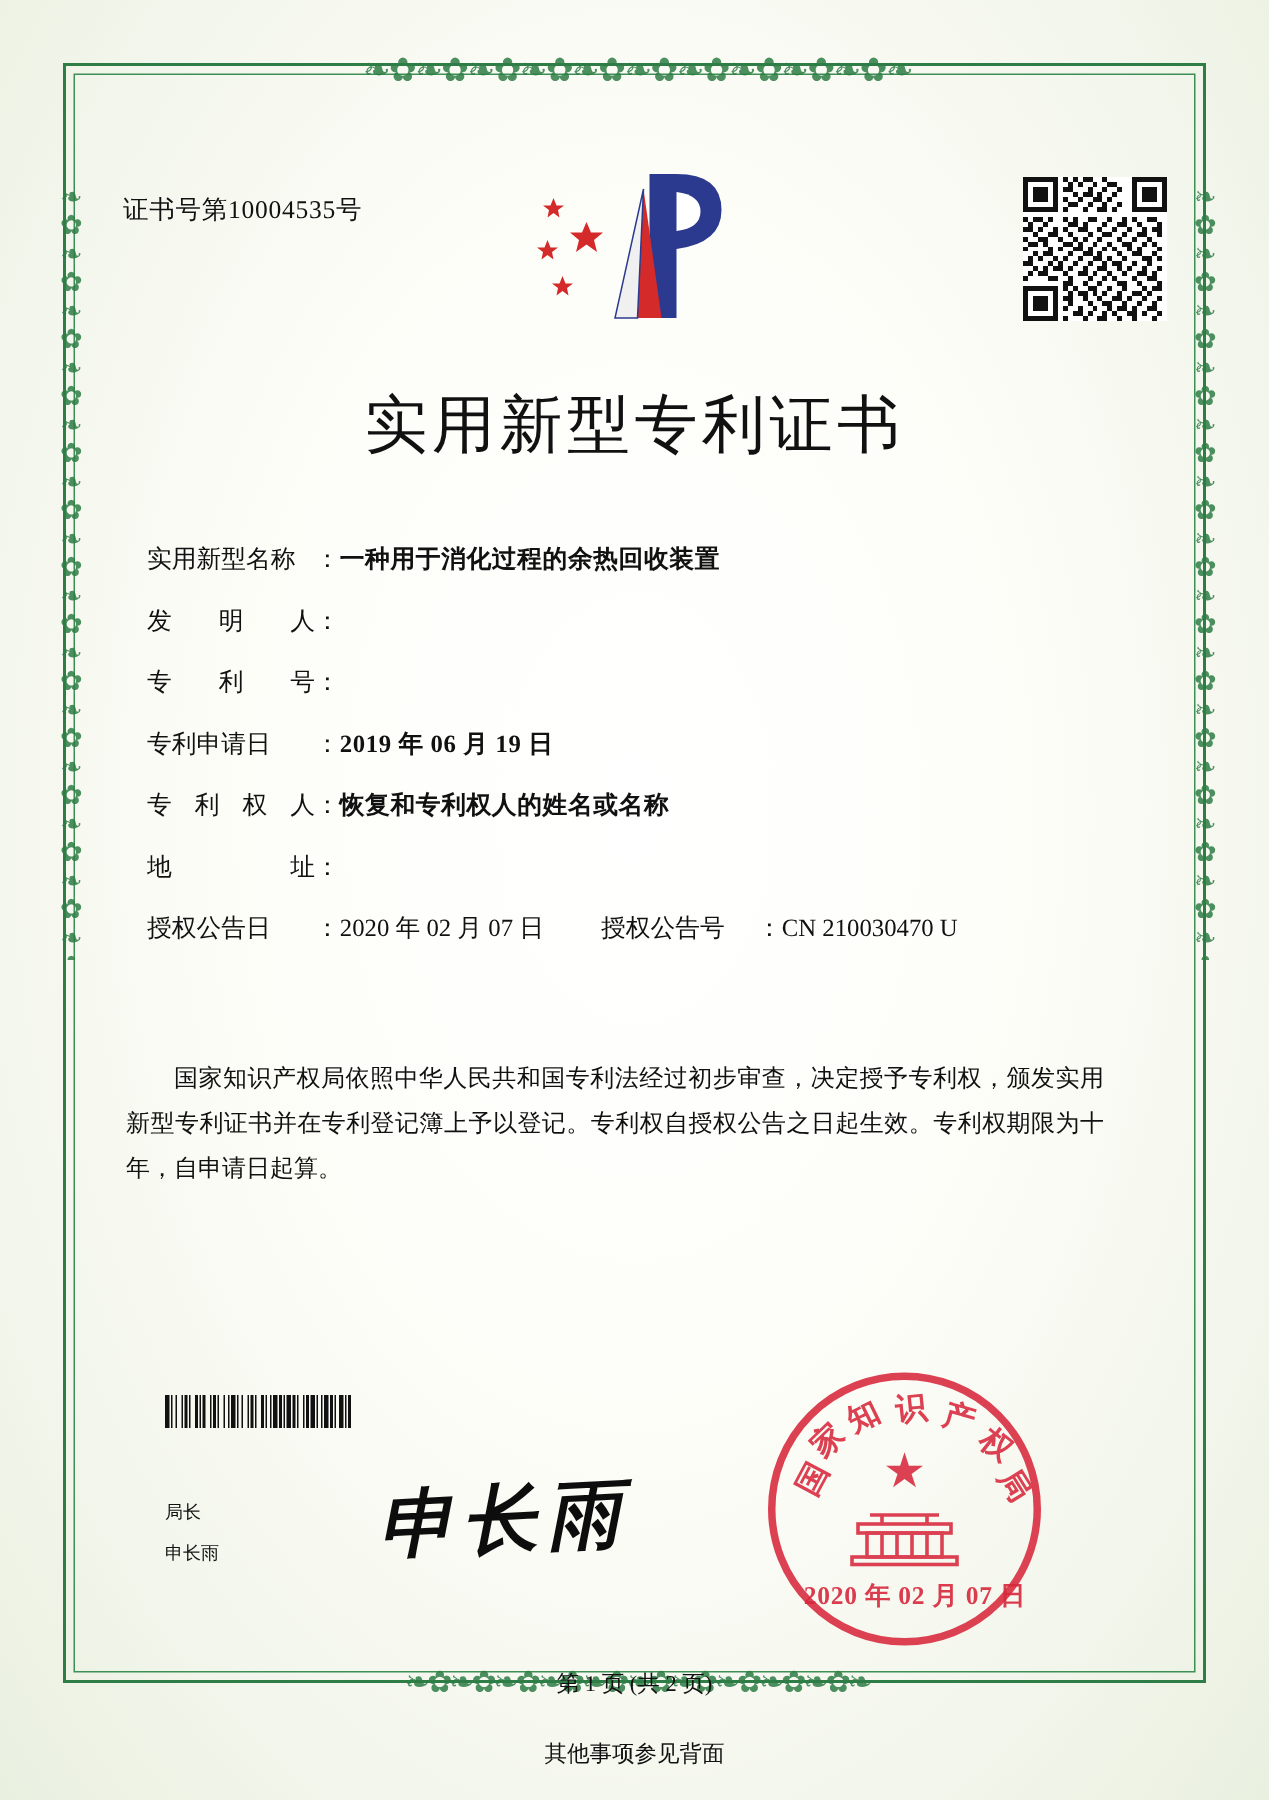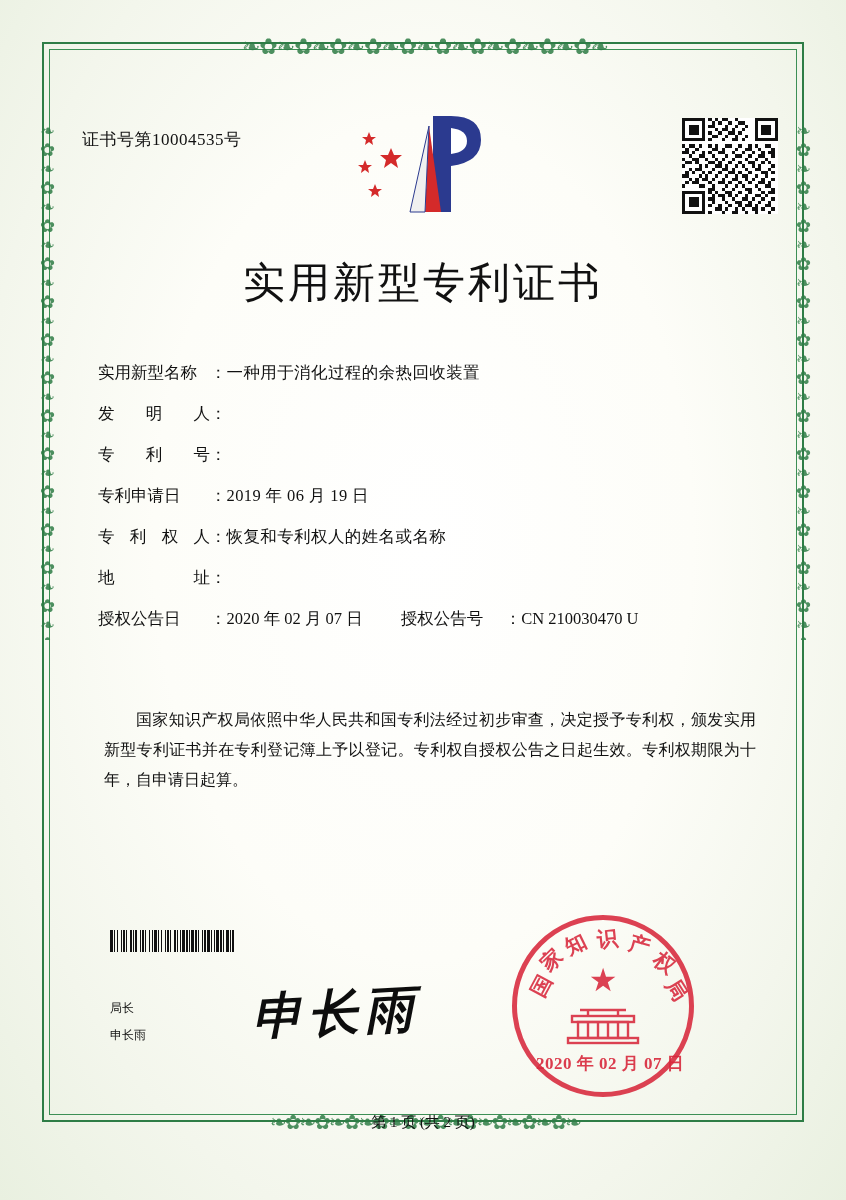--- a/index.html
+++ b/index.html
@@ -141,33 +141,34 @@
   }
   .field-label.spread {
     display: flex;
     justify-content: space-between;
   }
   .field-label.spread span { display: inline-block; }
   .field-colon { flex: 0 0 12px; }
   .field-value {
     flex: 1 1 auto;
     letter-spacing: .4px;
+    font-weight: bold;
   }
   .row-split { display: flex; align-items: baseline; }
   .split-right {
     margin-left: 38px;
     display: flex;
     align-items: baseline;
   }
   .split-right .field-label { width: 104px; flex: 0 0 104px; }
 
   
   .paragraphs {
     position: absolute;
-    left: 104px;
+    left: 84px;
     top: 705px;
     width: 652px;
     font-size: 16px;
     line-height: 30px;
     color: #111;
     text-align: justify;
   }
   .paragraphs p {
     margin: 0 0 2px 0;
     text-indent: 2em;
@@ -722,14 +723,15 @@
       <span class="seal-char" style="left:80px; top:5px;   transform:rotate(-6deg);">识</span>
       <span class="seal-char" style="left:112px;top:11px;  transform:rotate(16deg);">产</span>
       <span class="seal-char" style="left:137px;top:29px;  transform:rotate(38deg);">权</span>
       <span class="seal-char" style="left:149px;top:56px;  transform:rotate(58deg);">局</span>
     </div>
   </div>
 
   <div class="seal-date">2020 年 02 月 07 日</div>
 
   <div class="page-num">第 1 页 (共 2 页)</div>
+  <div class="back-note">其他事项参见背面</div>
 
 </div>
 
 </body></html>

